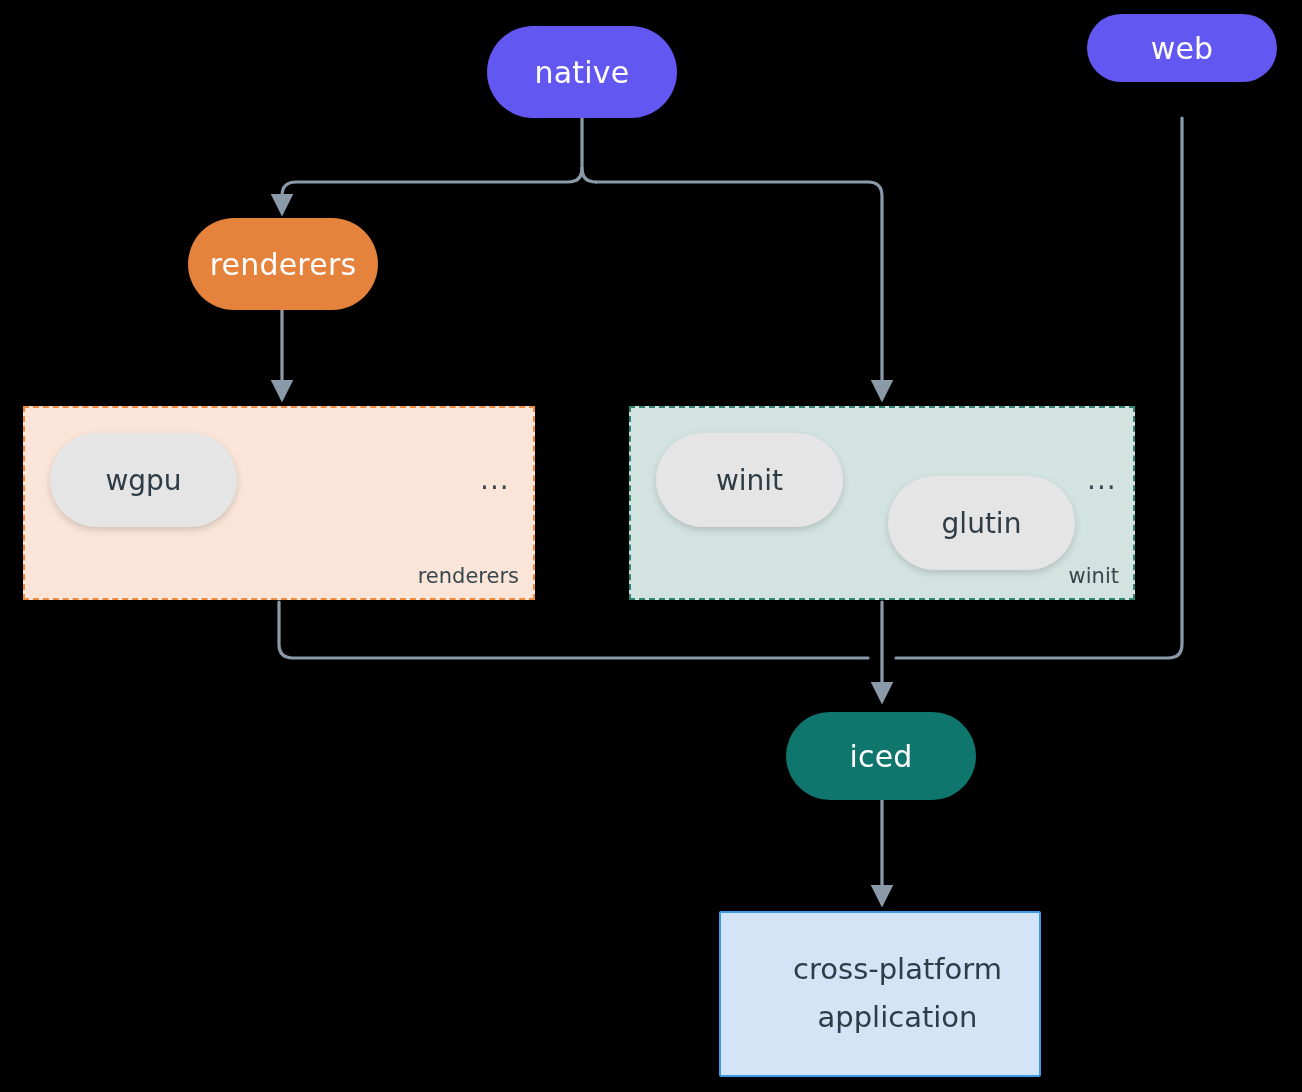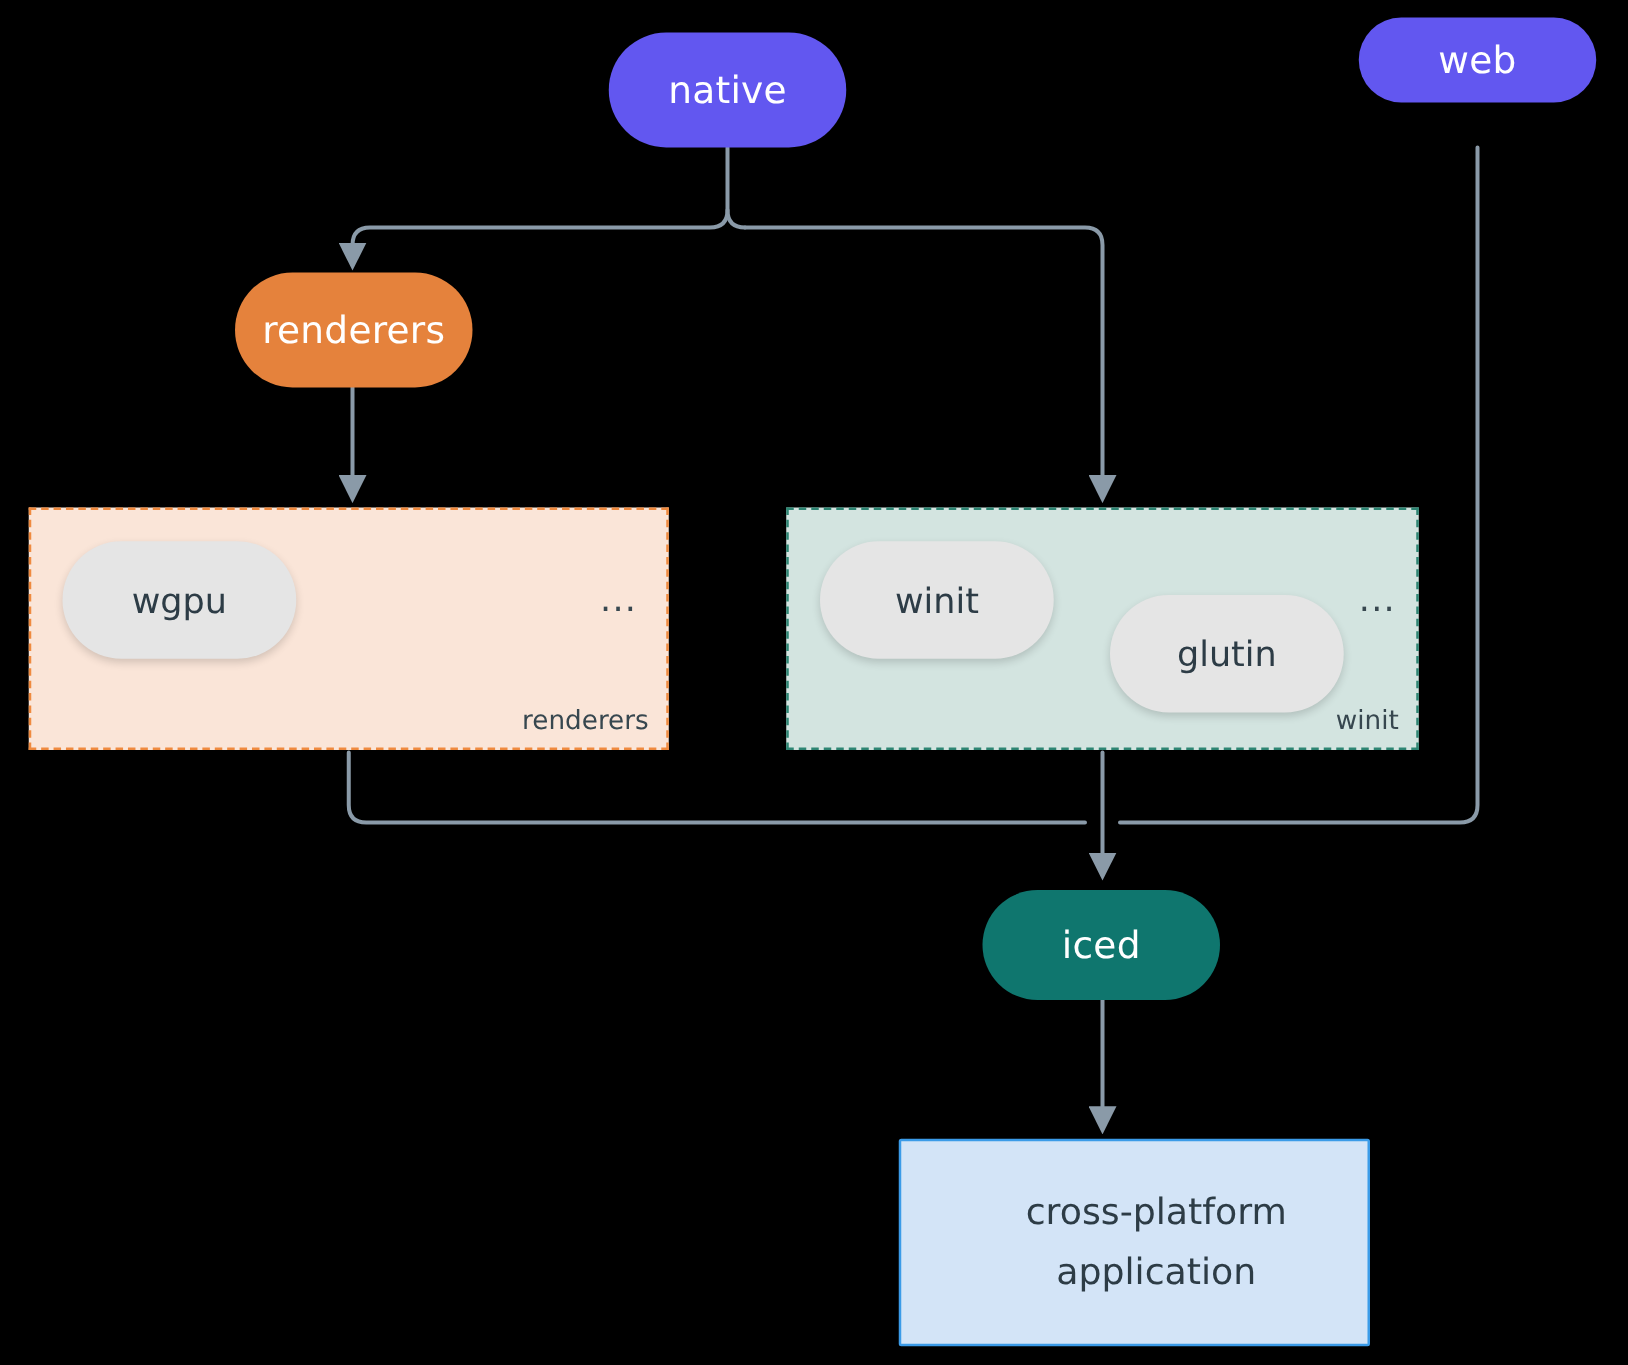--- a/index.html
+++ b/index.html
@@ -112,21 +112,21 @@
     font-size: 28px;
     color: #37474f;
     letter-spacing: 1px;
     line-height: 1;
   }
   .ellipsis-renderers { left: 480px; top: 466px; }
   .ellipsis-shells    { left: 1087px; top: 466px; }
 
   
   .box-app {
-    left: 719px; top: 911px; width: 377px; height: 166px;
+    left: 719px; top: 911px; width: 322px; height: 166px;
     background: #d3e4f7;
     border: 2.5px solid #3b9be8;
     border-radius: 2px;
     color: #2d3c46;
     font-size: 29px;
     line-height: 1.65;
     flex-direction: column;
     padding-left: 35px;
   }
 </style>

